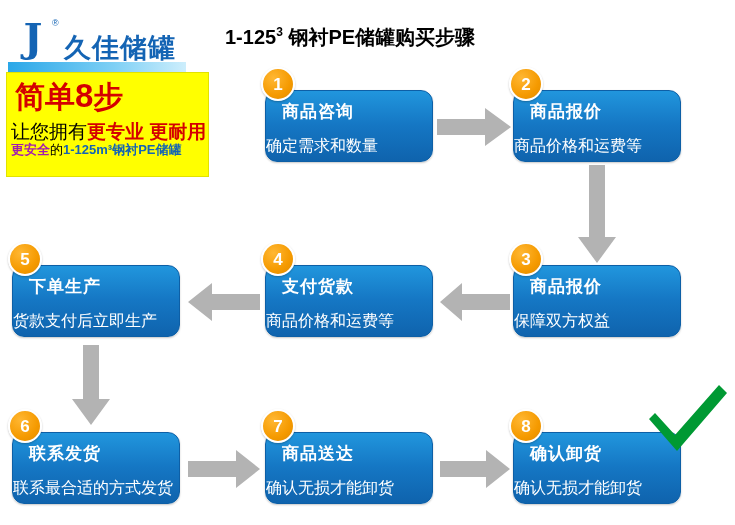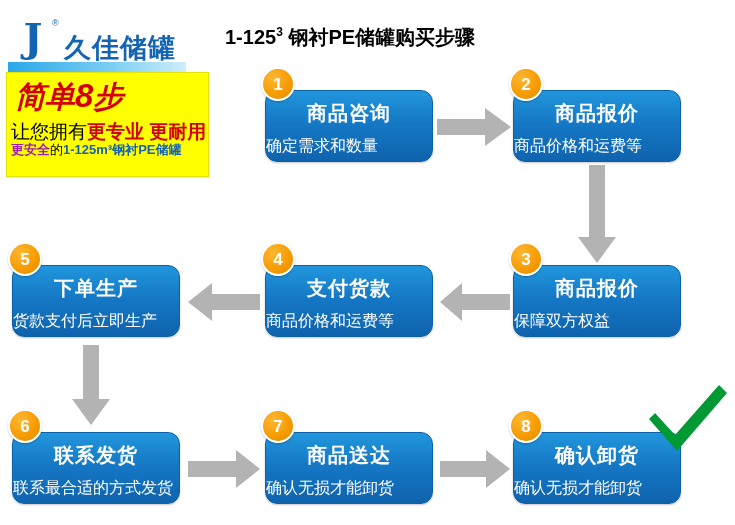--- a/index.html
+++ b/index.html
@@ -75,21 +75,20 @@
     background: #ffff00;
     border: 1px solid #e2e200;
   }
   .promo-line1 {
     position: absolute;
     left: 8px; top: 4px;
     font-size: 30px;
     font-weight: bold;
     color: #d40000;
     white-space: nowrap;
-    font-style: italic;
   }
   .promo-line1 .big { font-size: 33px; }
   .promo-line2 {
     position: absolute;
     left: 4px; top: 46px;
     font-size: 19px;
     color: #000000;
     white-space: nowrap;
   }
   .promo-line2 b { color: #d40000; }
@@ -108,26 +107,27 @@
     position: absolute;
     width: 168px; height: 72px;
     border-radius: 12px;
     background: linear-gradient(180deg, #2196dd 0%, #1577c4 48%, #0f63ad 100%);
     box-shadow: 0 1px 2px rgba(0,0,0,0.22);
     border: 1px solid #0d5fa6;
   }
   .step .t1 {
     position: absolute;
     left: 0; right: 0; top: 9px;
-    text-align: center;
+    text-align: left;
     color: #ffffff;
-    font-size: 20px;
+    font-size: 17px;
     font-weight: bold;
     letter-spacing: 1px;
     white-space: nowrap;
+    padding-left: 16px;
   }
   .step .t2 {
     position: absolute;
     left: 0; right: 0; top: 45px;
     color: #ffffff;
     font-size: 16px;
     white-space: nowrap;
   }
   .badge {
     position: absolute;

